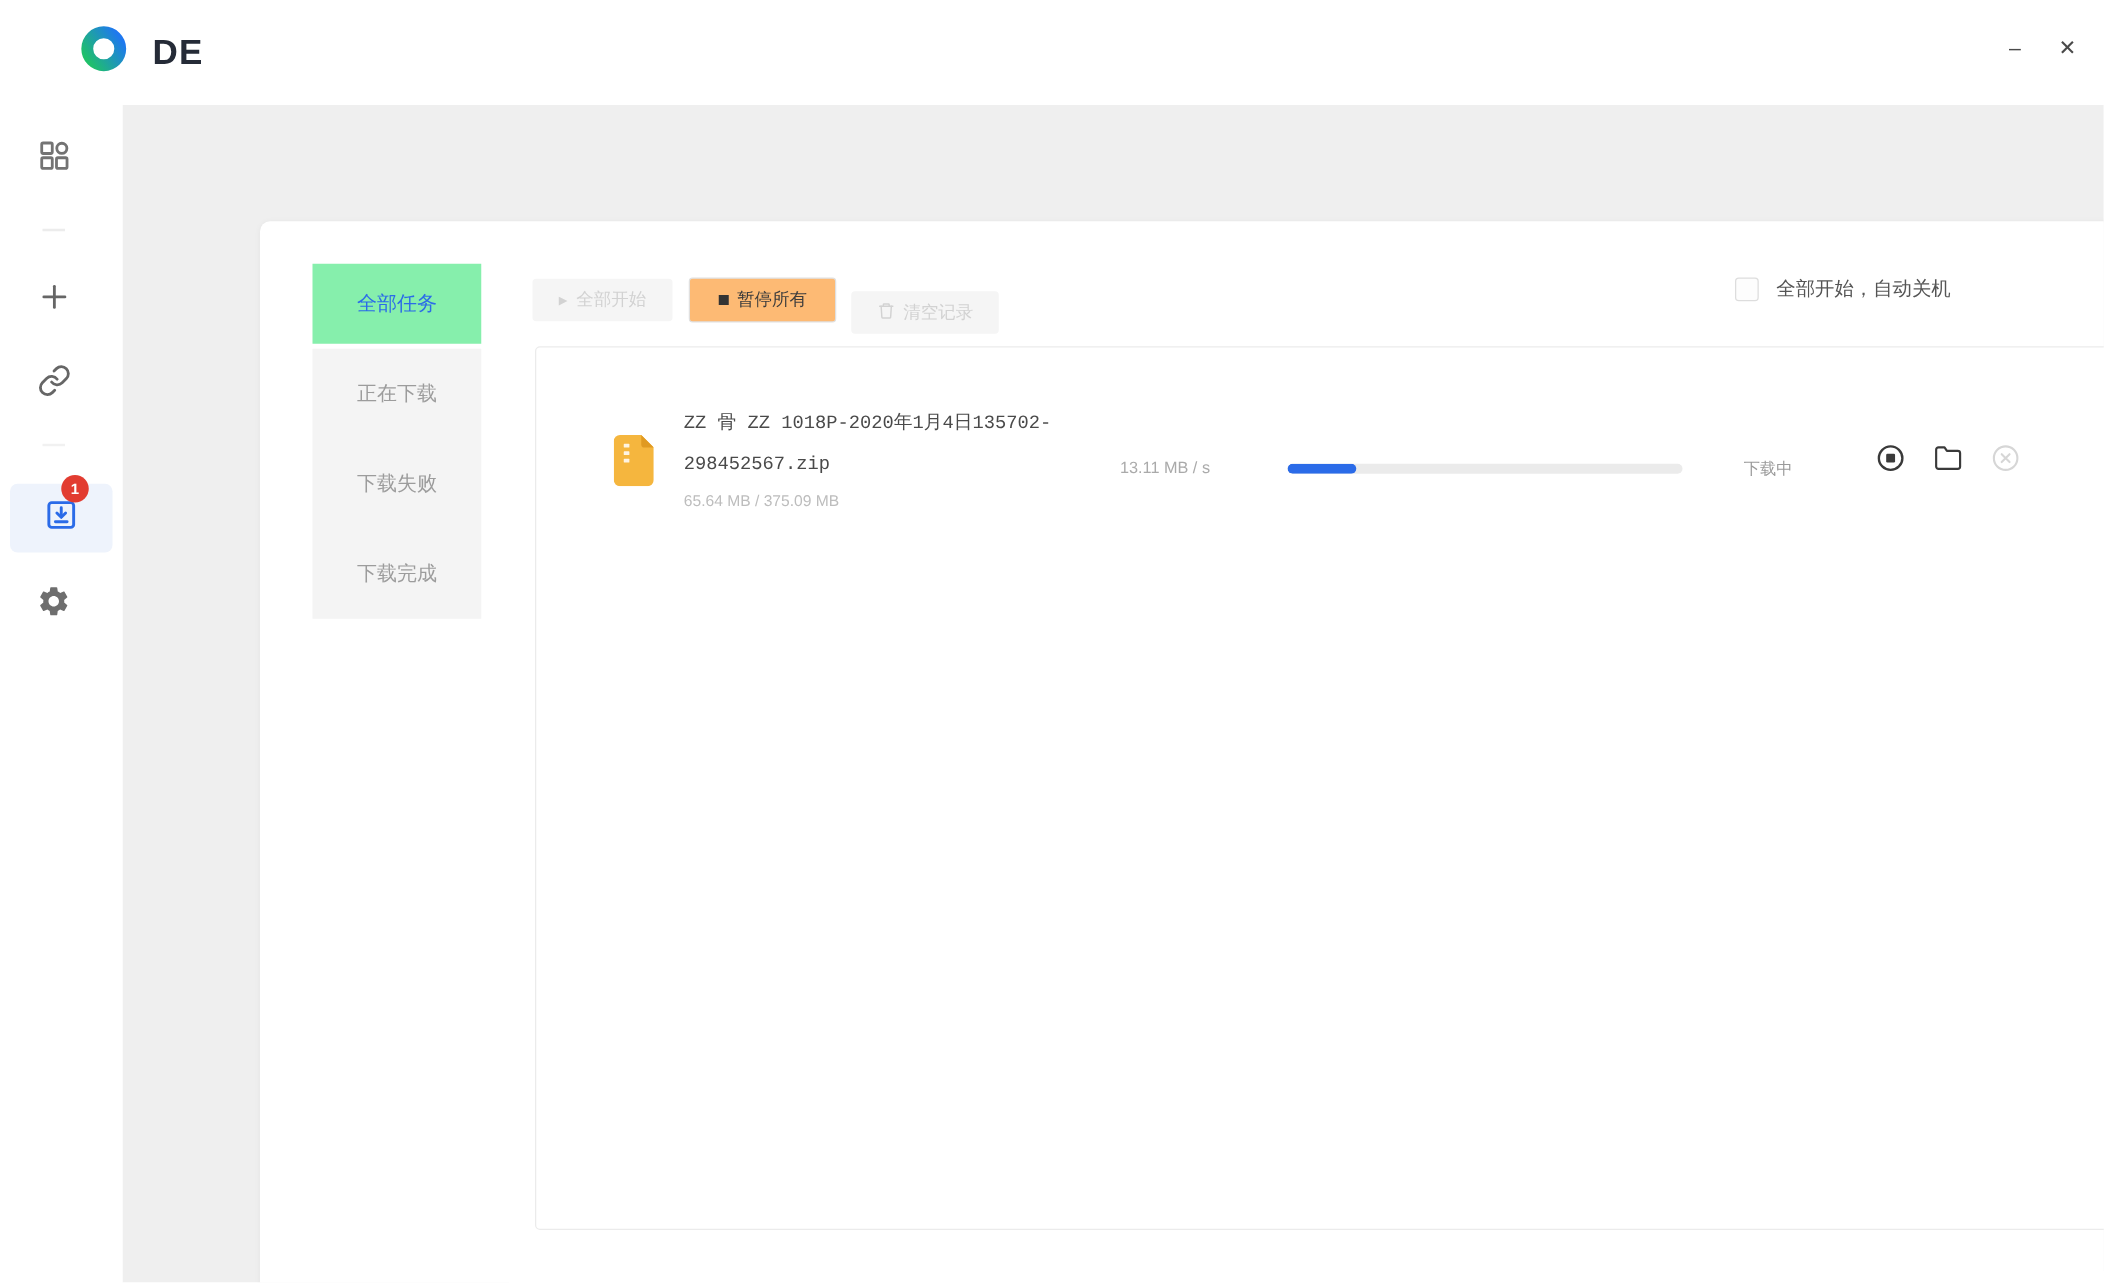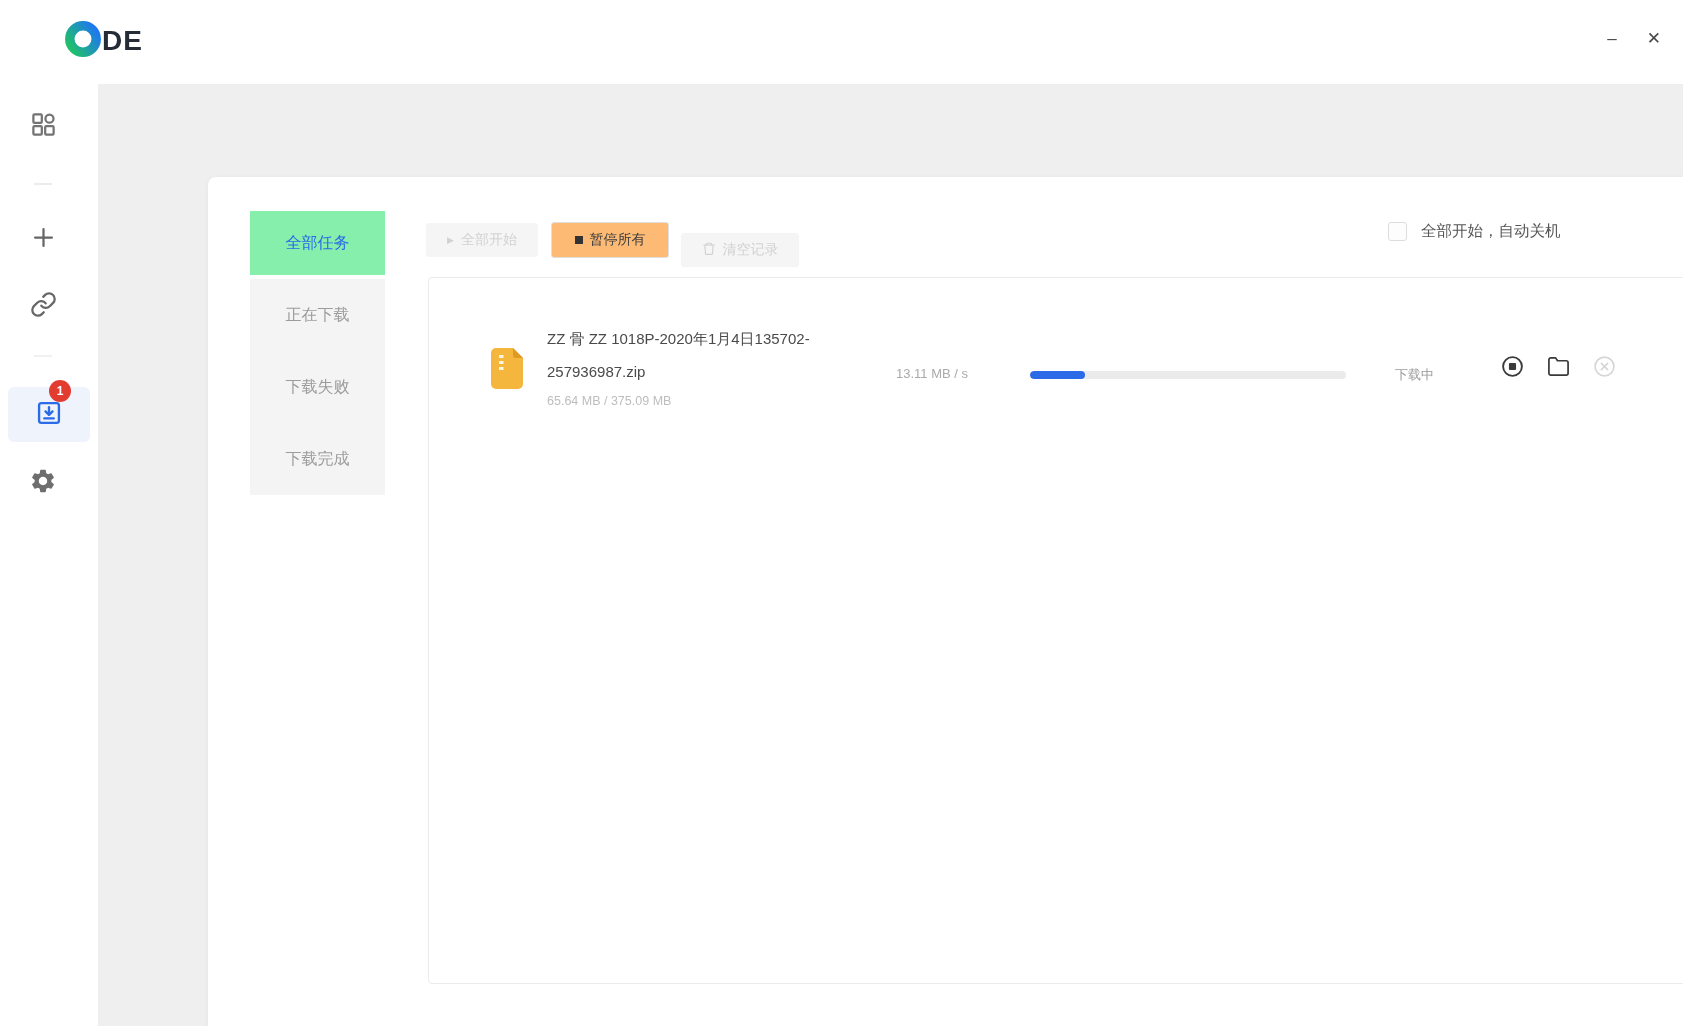--- a/index.html
+++ b/index.html
@@ -1,21 +1,21 @@
 <!DOCTYPE html>
 <html><head>
 <meta charset="utf-8">
 <style>
   * { margin:0; padding:0; box-sizing:border-box; }
   html,body { width:1683px; height:1026px; overflow:hidden; background:#ffffff;
               font-family:"Liberation Sans","DejaVu Sans",sans-serif; position:relative; }
 
   
   .topbar { position:absolute; left:0; top:0; width:1683px; height:84px; background:#fff; z-index:5; }
-  .logo { position:absolute; left:64px; top:20px; display:flex; align-items:center; gap:0; }
+  .logo { position:absolute; left:64px; top:20px; display:flex; align-items:center; gap:20px; }
   .logo-text { font-size:28px; font-weight:800; color:#252b37; letter-spacing:1px; }
   .win-controls { position:absolute; right:22px; top:24px; display:flex; gap:30px; align-items:center; }
   .win-controls span { font-size:17px; color:#4a4a4a; cursor:pointer; line-height:30px; }
 
   
   .sidebar { position:absolute; left:0; top:84px; width:98px; height:942px; background:#fff; z-index:4; }
   .side-icon { position:absolute; left:29px; width:28px; height:28px; display:flex;
                align-items:center; justify-content:center; cursor:pointer; }
   .side-divider { position:absolute; left:34px; width:18px; height:2px; background:#ececec; }
   .side-active { position:absolute; left:8px; top:303px; width:82px; height:55px;
@@ -51,21 +51,21 @@
 
   .shutdown { position:absolute; left:1180px; top:44px; display:flex; align-items:center; gap:14px; }
   .checkbox { width:19px; height:19px; border:1.5px solid #ddd; border-radius:3px; background:#fdfdfd; cursor:pointer; }
   .shutdown-label { font-size:15.5px; color:#555; }
 
   
   .list { position:absolute; left:220px; top:100px; width:1265px; height:707px;
           border:1px solid #ebebeb; border-radius:4px; background:#fff; }
   .file-icon { position:absolute; left:62px; top:70px; }
   .name-block { position:absolute; left:118px; top:44px; width:330px; }
-  .name-line { font-size:15px; line-height:33px; color:#4a4a4a; white-space:nowrap; }
+  .name-line { font-size:15px; line-height:33px; color:#4a4a4a; white-space:nowrap;font-family:Liberation Mono, monospace; }
   .size-text { position:absolute; left:118px; top:116px; font-size:12.5px; color:#bdbdbd; }
   .speed-text { position:absolute; left:467px; top:88px; font-size:13px; color:#aaa; }
   .progress { position:absolute; left:601px; top:93px; width:316px; height:8px;
               background:#ebebeb; border-radius:4px; overflow:hidden; }
   .progress-fill { height:100%; background:#2b6be8; border-radius:4px; width:0; }
   .status-text { position:absolute; left:942px; top:88px; font-size:13px; color:#9a9a9a;margin-left:24px; }
   .actions { position:absolute; left:1072px; top:77px; display:flex; gap:23px; align-items:center; }
   .actions > span { width:23px; height:23px; display:flex; align-items:center; justify-content:center; cursor:pointer; }
 </style>
 </head>
@@ -181,21 +181,21 @@
             <path d="M5 0 h17 l10 10 v26 a5 5 0 0 1 -5 5 h-22 a5 5 0 0 1 -5 -5 v-31 a5 5 0 0 1 5 -5 z" fill="#f5b63e"></path>
             <path d="M22 0 l10 10 h-7.5 a2.5 2.5 0 0 1 -2.5 -2.5 z" fill="#e09a22"></path>
             <rect x="8" y="7" width="4.5" height="3" rx="0.5" fill="#fff" opacity="0.85"></rect>
             <rect x="8" y="13" width="4.5" height="3" rx="0.5" fill="#fff" opacity="0.85"></rect>
             <rect x="8" y="19" width="4.5" height="3" rx="0.5" fill="#fff" opacity="0.85"></rect>
           </svg>
         </span>
 
         <div class="name-block">
           <div class="name-line">ZZ 骨 ZZ 1018P-2020年1月4日135702-</div>
-          <div class="name-line">257936987.zip</div>
+          <div class="name-line">298452567.zip</div>
         </div>
 
         <div class="size-text">65.64 MB / 375.09 MB</div>
         <div class="speed-text">13.11 MB / s</div>
 
         <div class="progress">
           <div class="progress-fill" style="width: 17.5%;"></div>
         </div>
 
         <div class="status-text">下载中</div>

